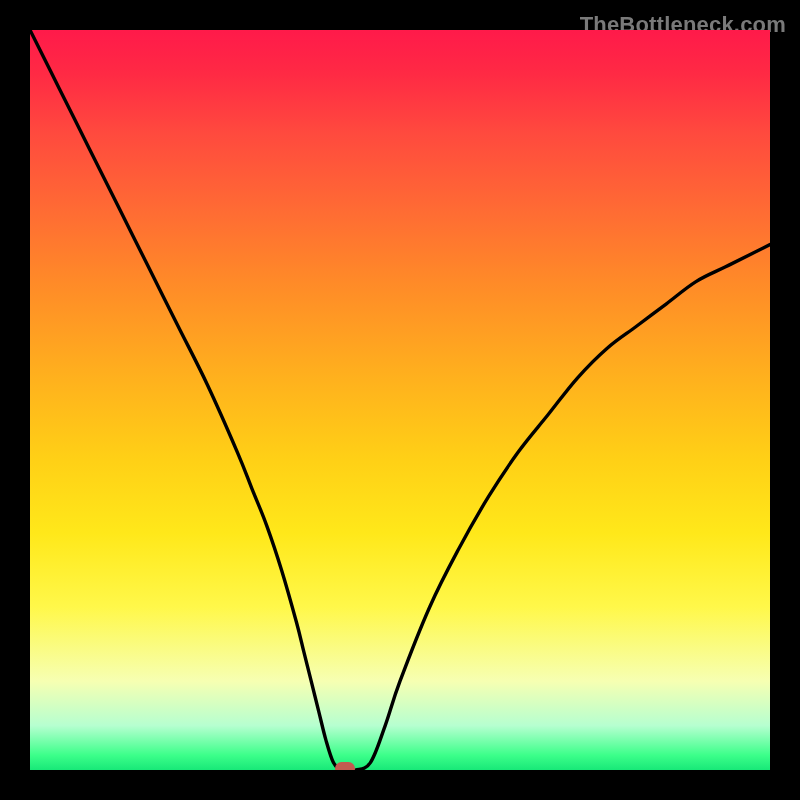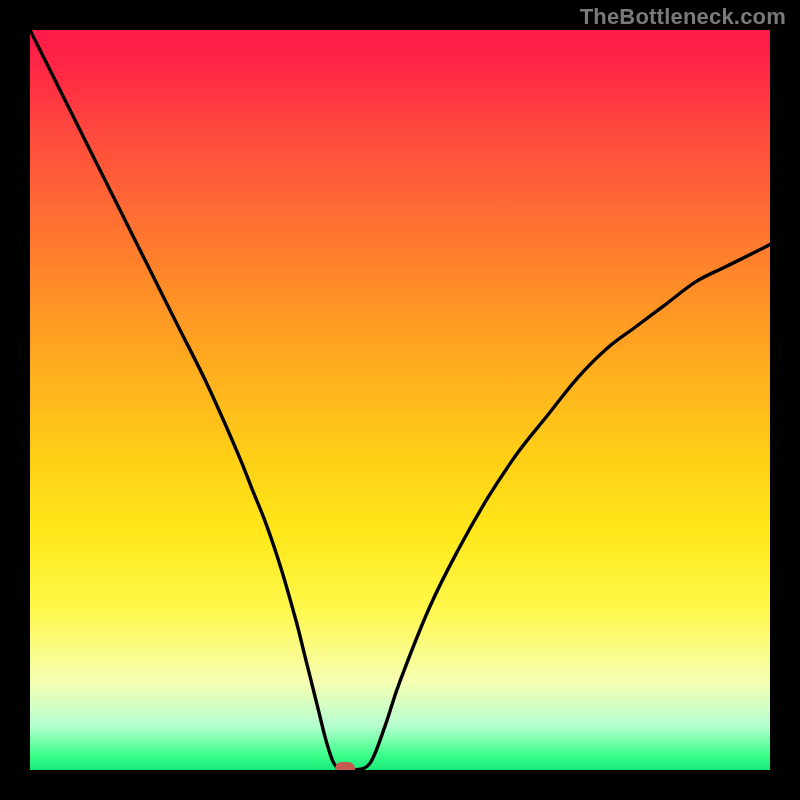--- a/index.html
+++ b/index.html
@@ -5,21 +5,21 @@
   * { margin: 0; padding: 0; box-sizing: border-box; }
   html, body { width: 800px; height: 800px; overflow: hidden; background: #000; }
   .frame {
     position: relative;
     width: 800px;
     height: 800px;
     background: #000;
   }
   .watermark {
     position: absolute;
-    top: 4px;
+    top: 12px;
     right: 14px;
     font-family: Arial, Helvetica, sans-serif;
     font-size: 22px;
     font-weight: 600;
     color: #7a7a7a;
     letter-spacing: 0.2px;
   }
   .plot-area {
     position: absolute;
     left: 30px;

